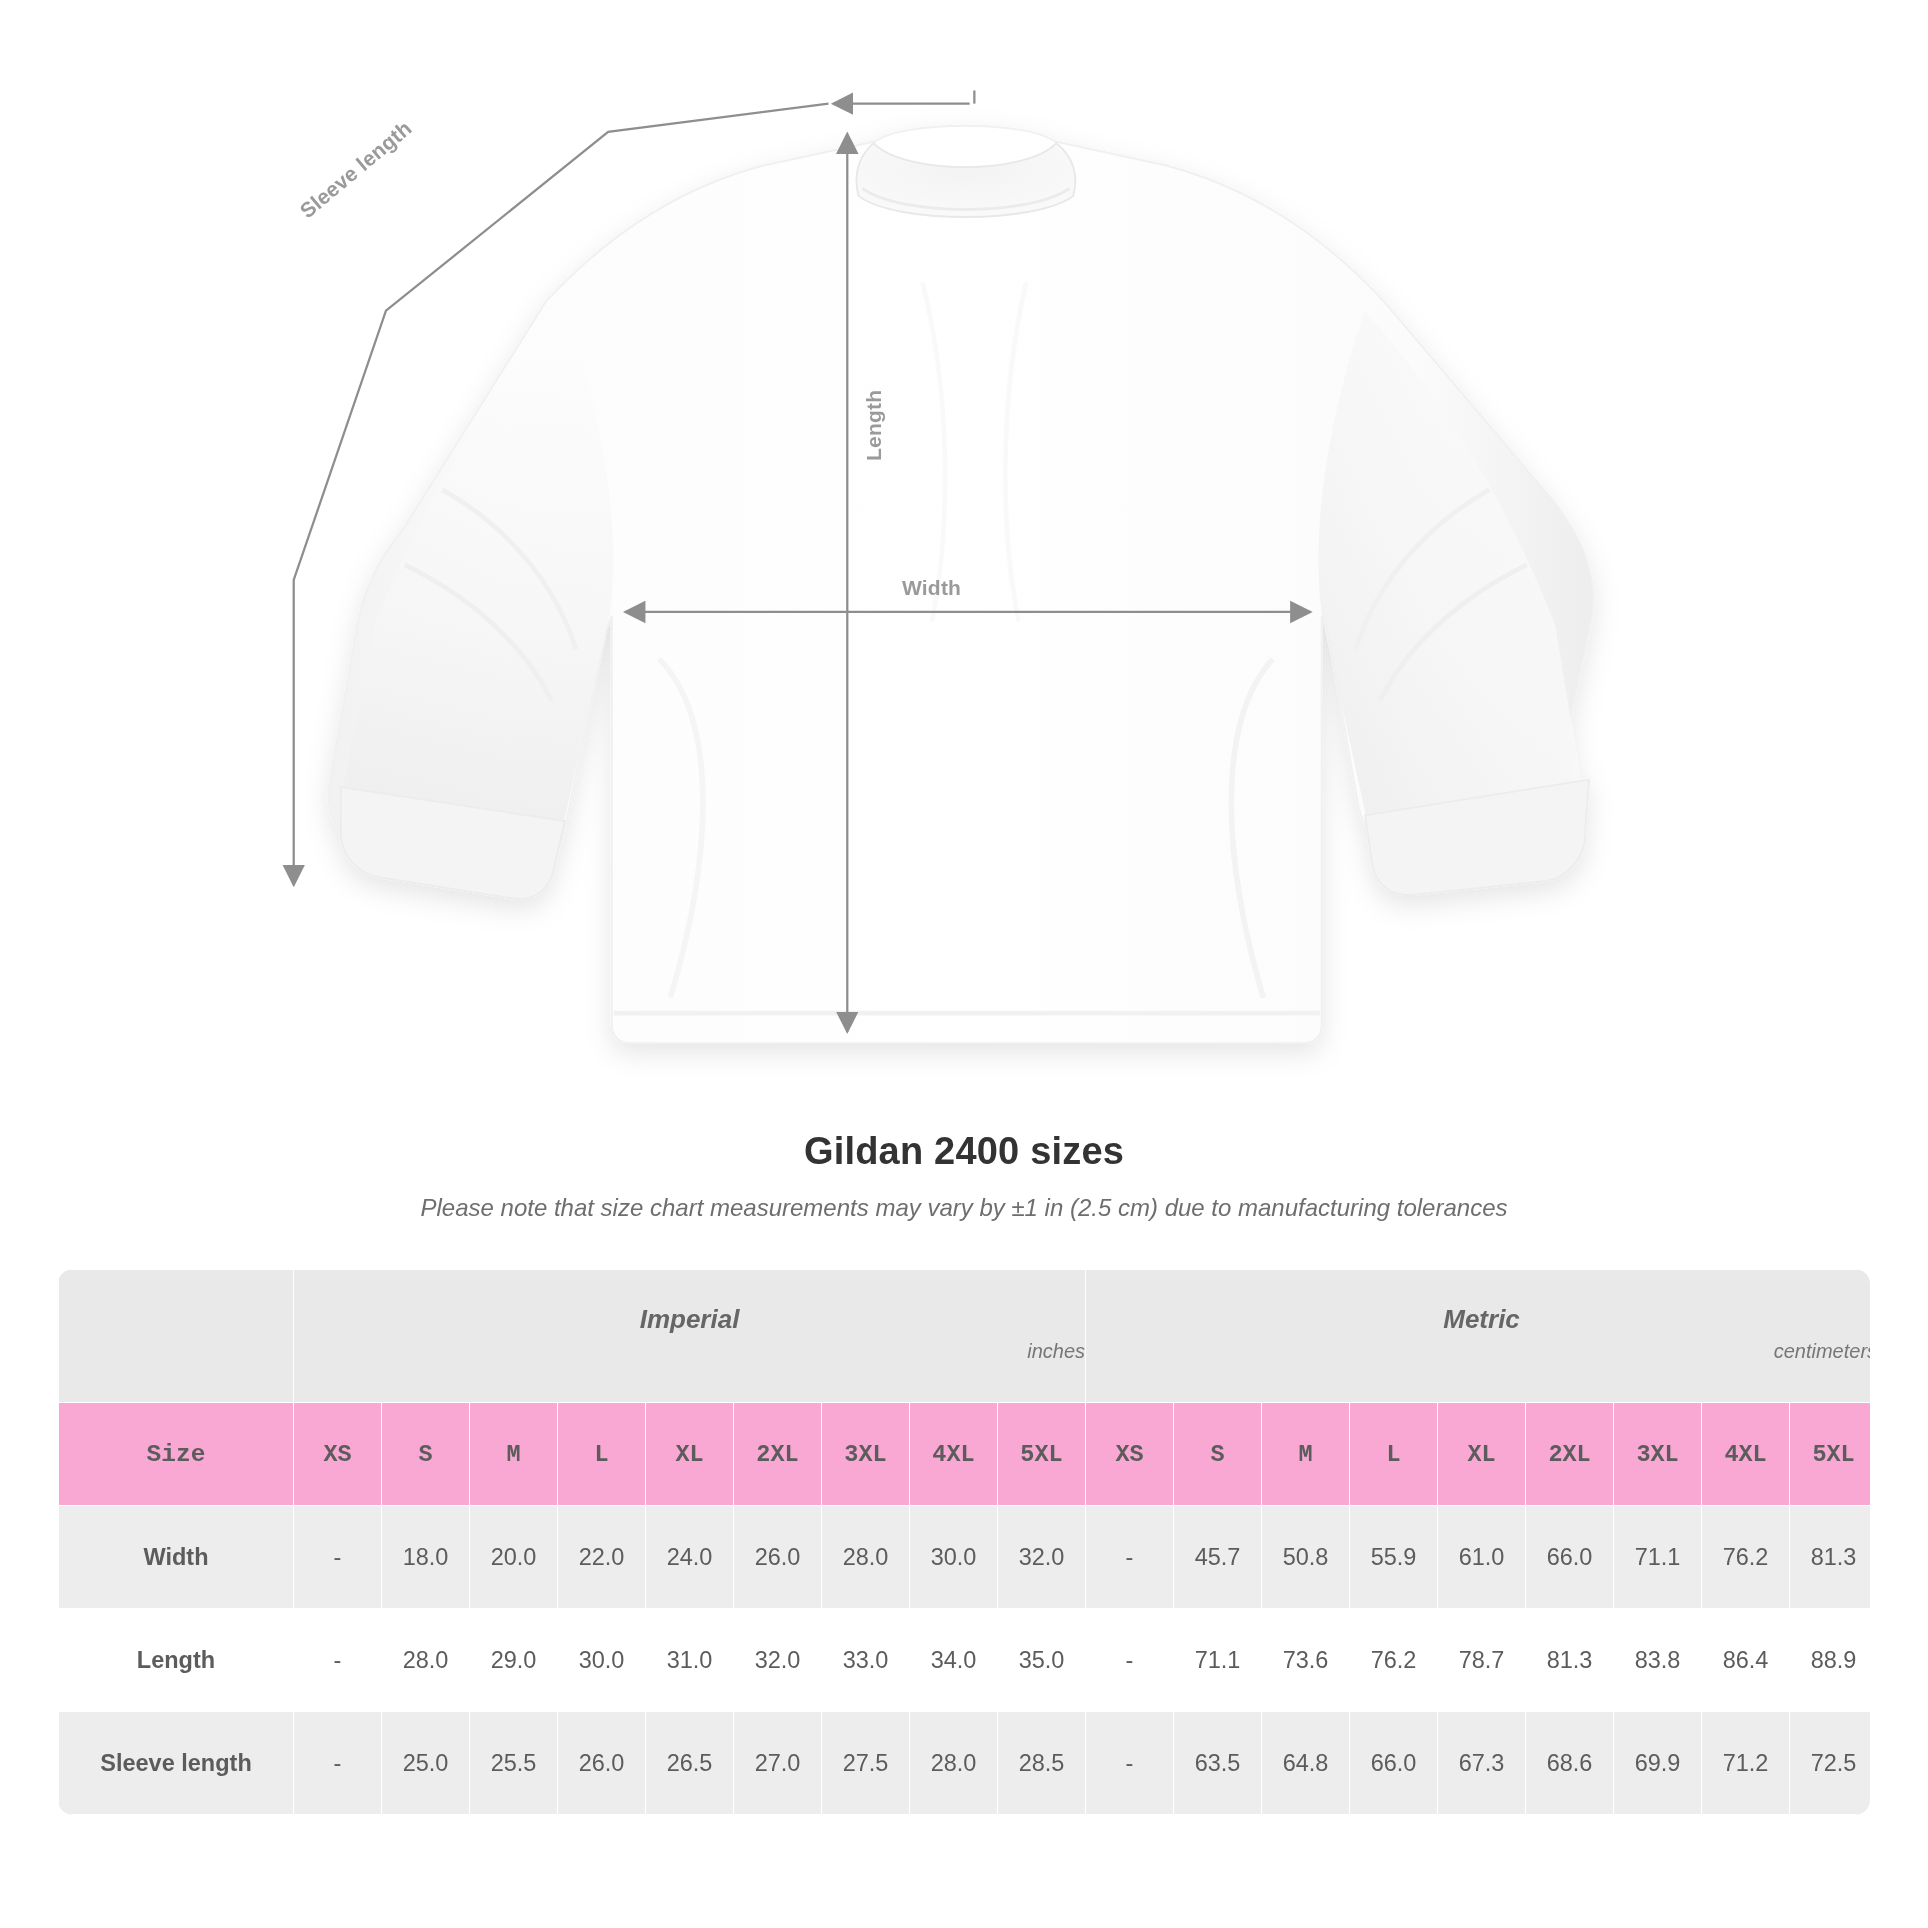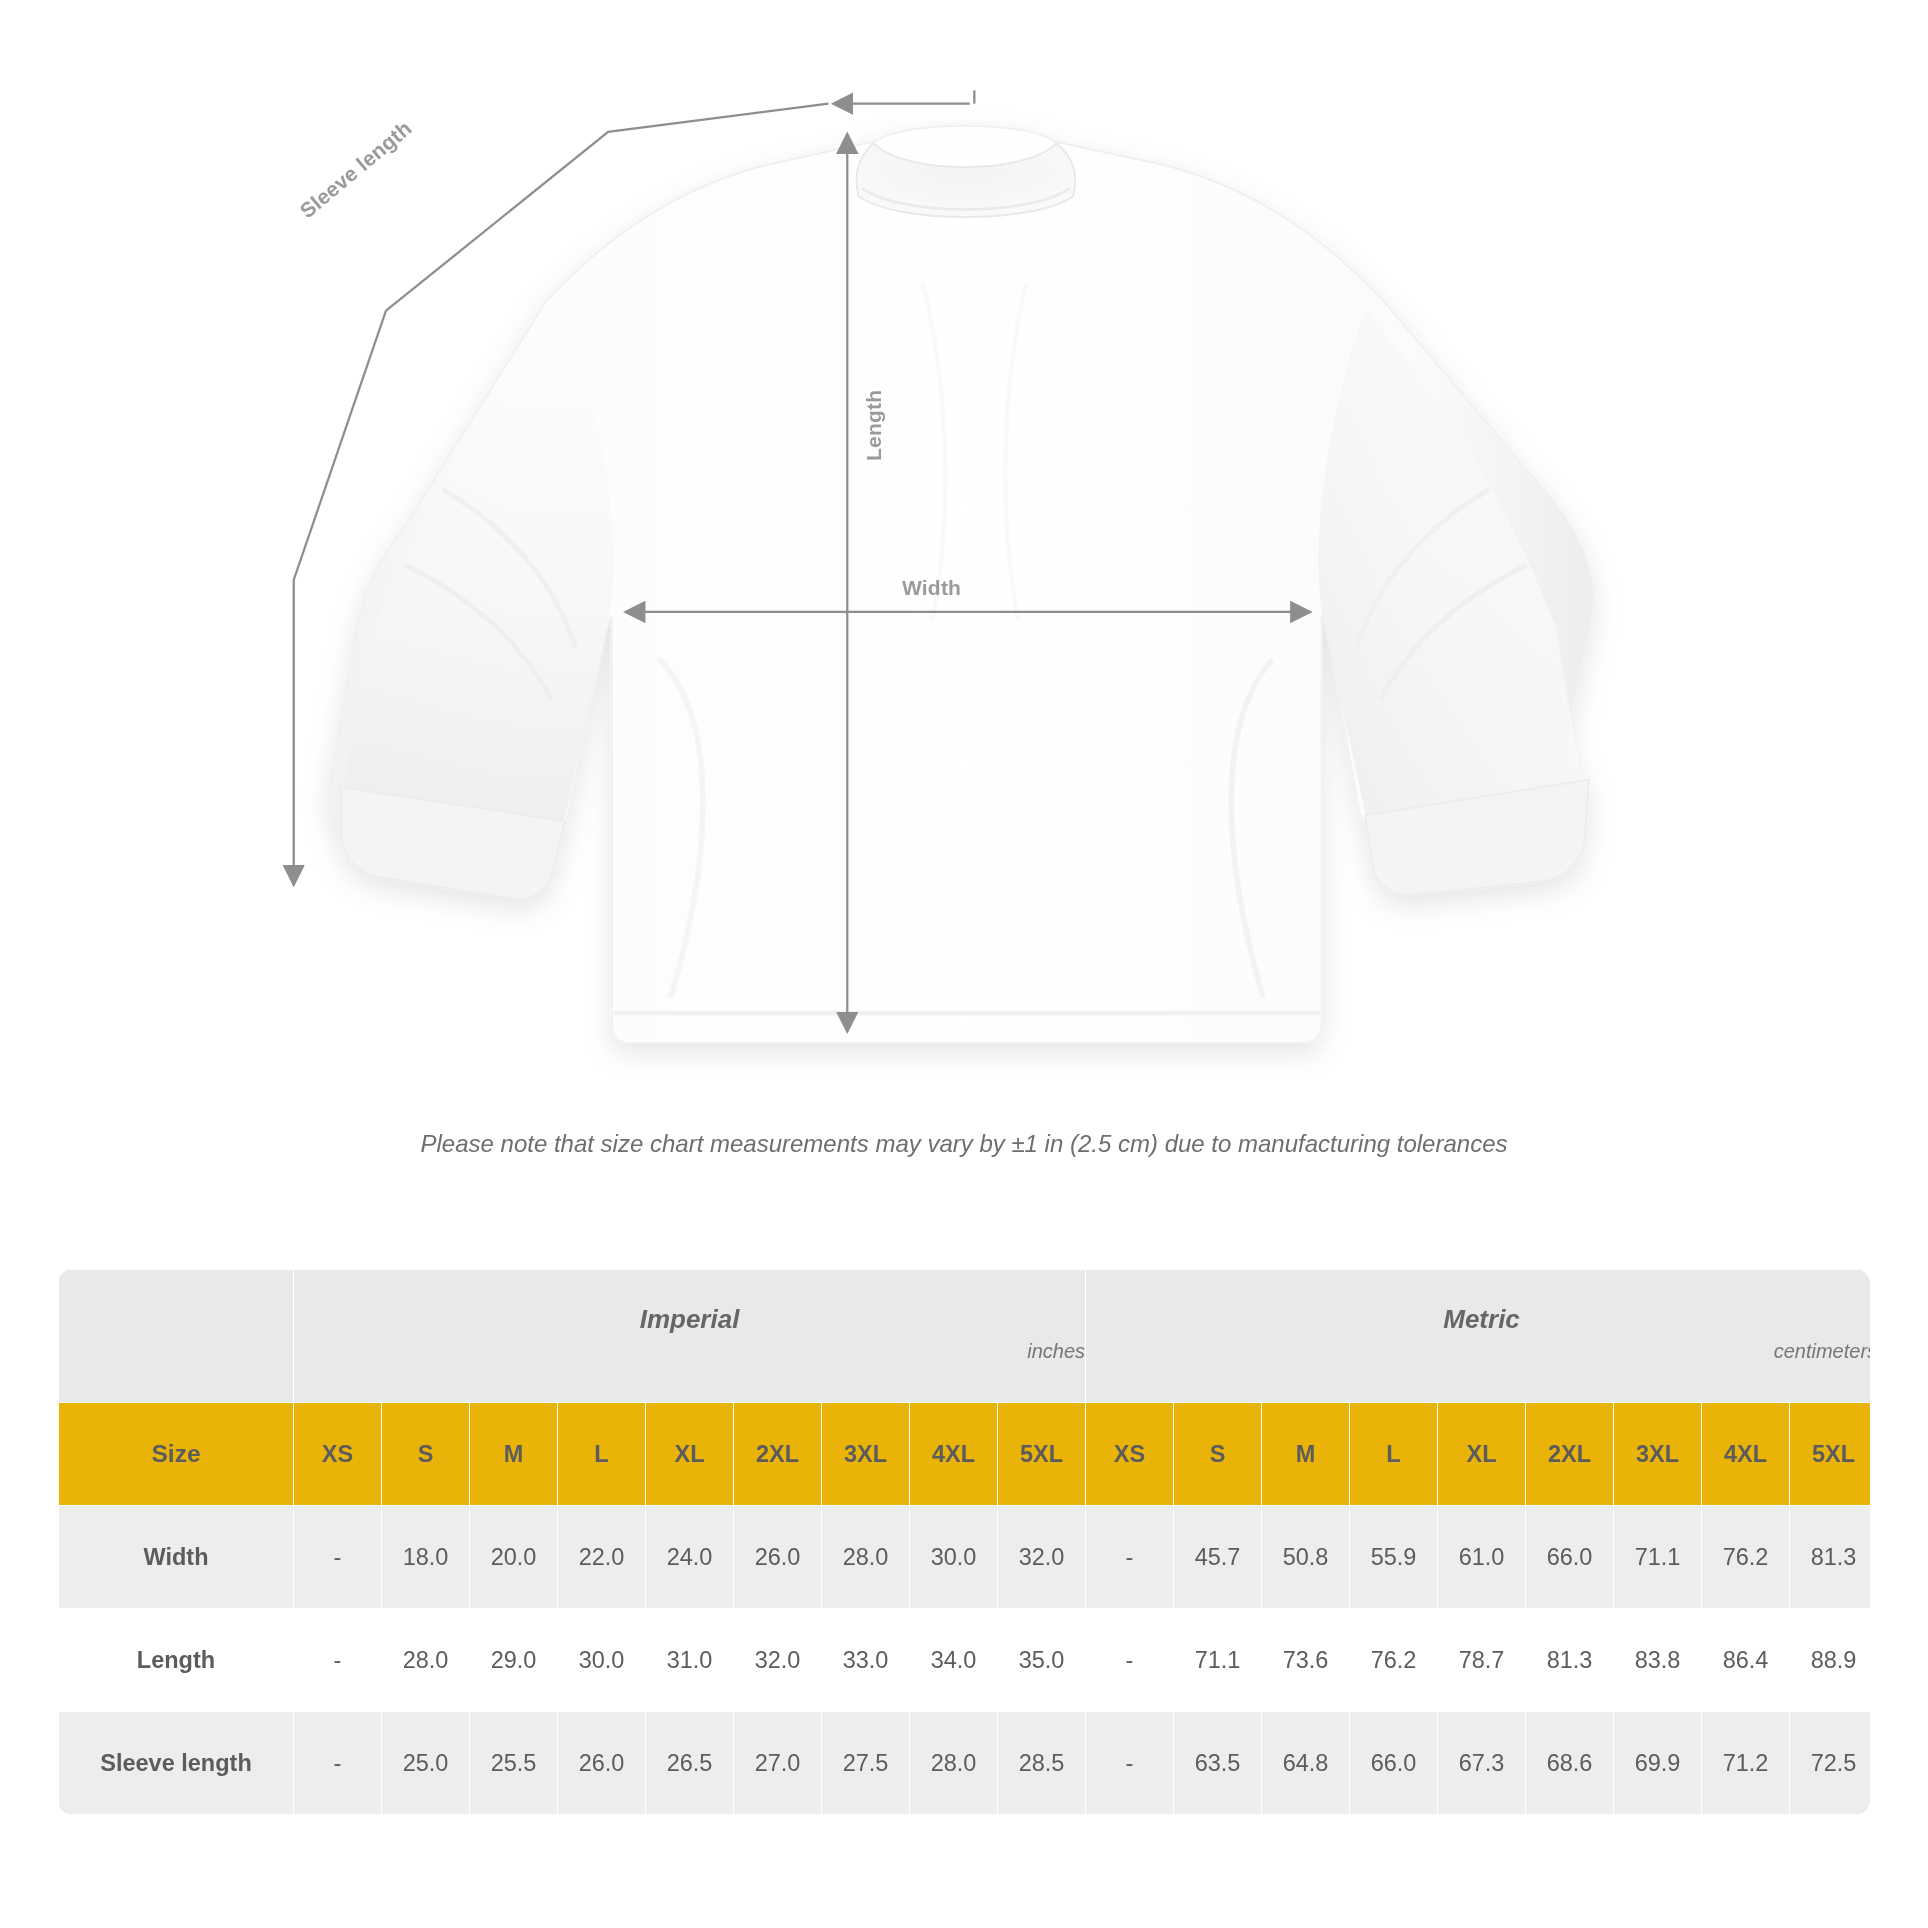--- a/index.html
+++ b/index.html
@@ -131,25 +131,26 @@
   .unit-sub {
     font-size: 20px;
     font-style: italic;
     color: #777777;
     line-height: 1.6;
     text-align: right;
   }
 
   
   .size-row td {
-    background: #eab308;
+    background: #f9a8d4;
     height: 102px;
     font-weight: bold;
     color: #5c5c5c;
     font-size: 23.5px;
+    font-family: Liberation Mono, monospace;
   }
 
   .size-row td.rowhead {
     font-size: 24.5px;
   }
 
   
   .data-row td {
     height: 102px;
     font-size: 24.5px;
@@ -302,20 +303,21 @@
         <path d="M 664 650 L 1392 650" marker-start="url(#arrowStart)" marker-end="url(#arrowEnd)"></path>
       </g>
     </svg>
 
     <div class="dim-label label-sleeve">Sleeve length</div>
     <div class="dim-label label-length">Length</div>
     <div class="dim-label label-width">Width</div>
   </div>
 
   <div class="title-block">
+    <h1 class="chart-title">Gildan 2400 sizes</h1>
     <p class="chart-subtitle">Please note that size chart measurements may vary by ±1 in (2.5 cm) due to manufacturing tolerances</p>
   </div>
 
   <div class="table-wrap">
     <table class="size-table">
       <colgroup>
         <col style="width:235px">
         <col span="18" style="width:88px">
       </colgroup>
       <tbody>

